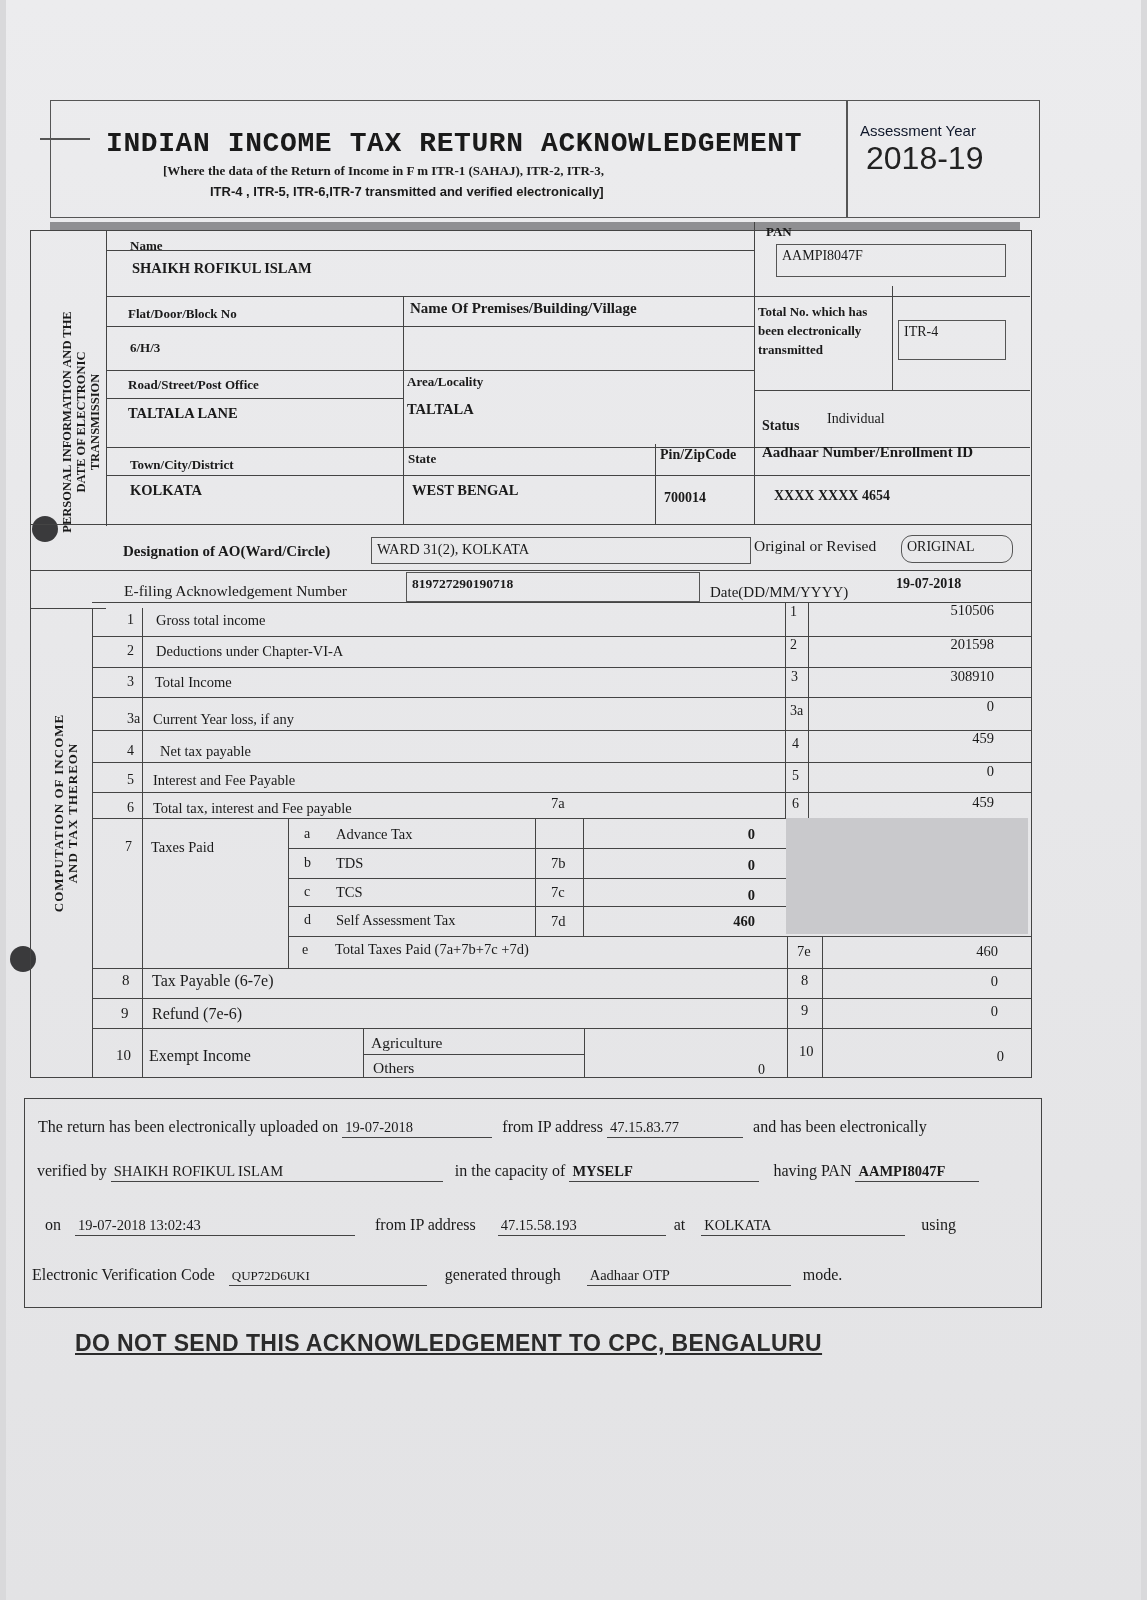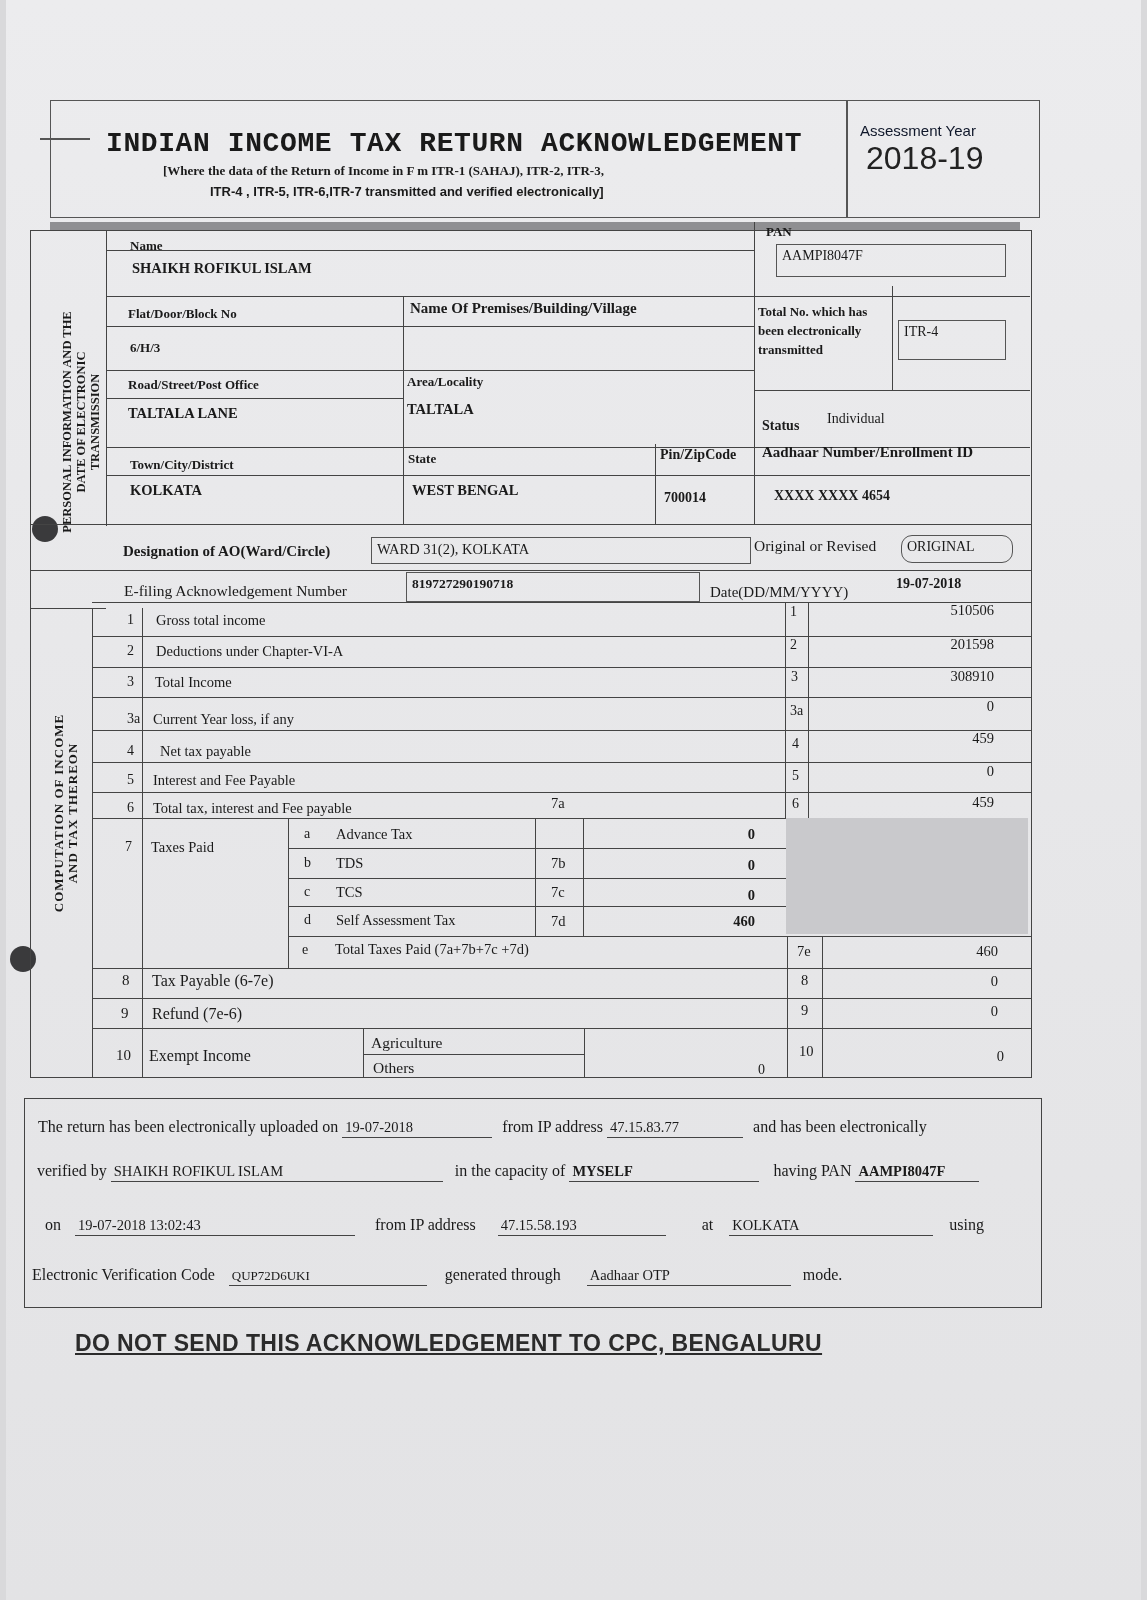--- a/index.html
+++ b/index.html
@@ -277,21 +277,21 @@
   <span style="margin-left:8px;">in the capacity of</span>
   <span class="underline bold" style="width:190px;font-size:14.5px;">MYSELF</span>
   <span style="margin-left:10px;">having PAN</span>
   <span class="underline bold" style="width:124px;font-size:14.5px;">AAMPI8047F</span>
 </div>
 <div class="abs" style="left:45px;top:1216px;font-size:16px;white-space:nowrap;">
   <span>on</span>
   <span class="underline" style="width:280px;font-size:14.5px;margin-left:10px;">19-07-2018 13:02:43</span>
   <span style="margin-left:16px;">from IP address</span>
   <span class="underline" style="width:168px;font-size:14.5px;margin-left:18px;">47.15.58.193</span>
-  <span style="margin-left:32px;">at</span>
+  <span style="margin-left:4px;">at</span>
   <span class="underline" style="width:204px;font-size:14.5px;margin-left:12px;">KOLKATA</span>
   <span style="margin-left:12px;">using</span>
 </div>
 <div class="abs" style="left:32px;top:1266px;font-size:16px;white-space:nowrap;">
   <span>Electronic Verification Code</span>
   <span class="underline" style="width:198px;font-size:13px;margin-left:10px;">QUP72D6UKI</span>
   <span style="margin-left:14px;">generated through</span>
   <span class="underline" style="width:204px;font-size:14.5px;margin-left:22px;">Aadhaar OTP</span>
   <span style="margin-left:8px;">mode.</span>
 </div>

